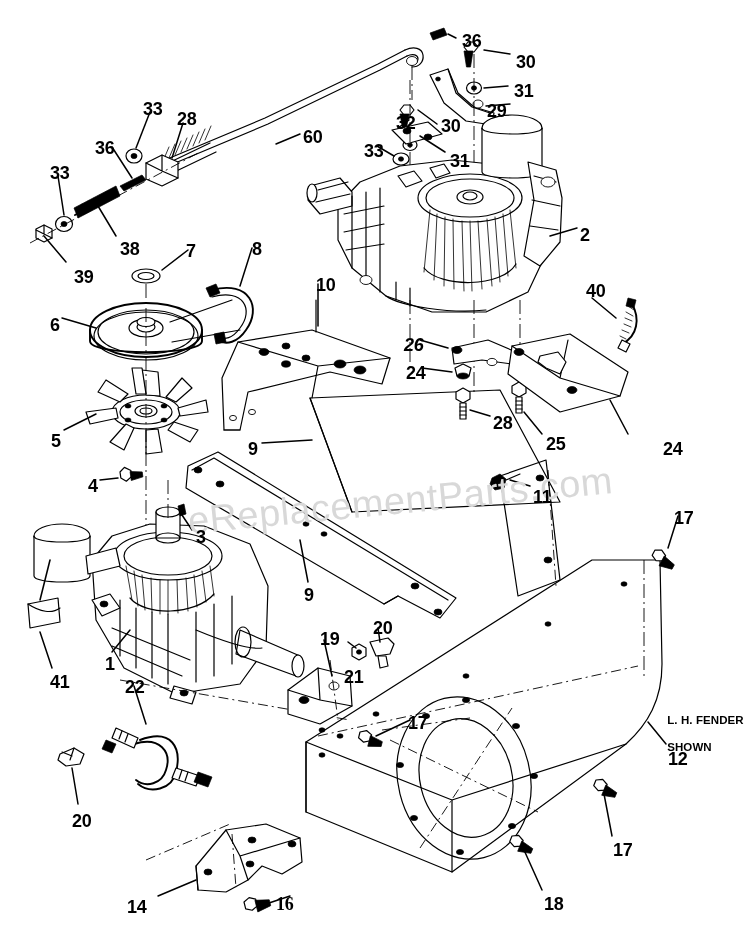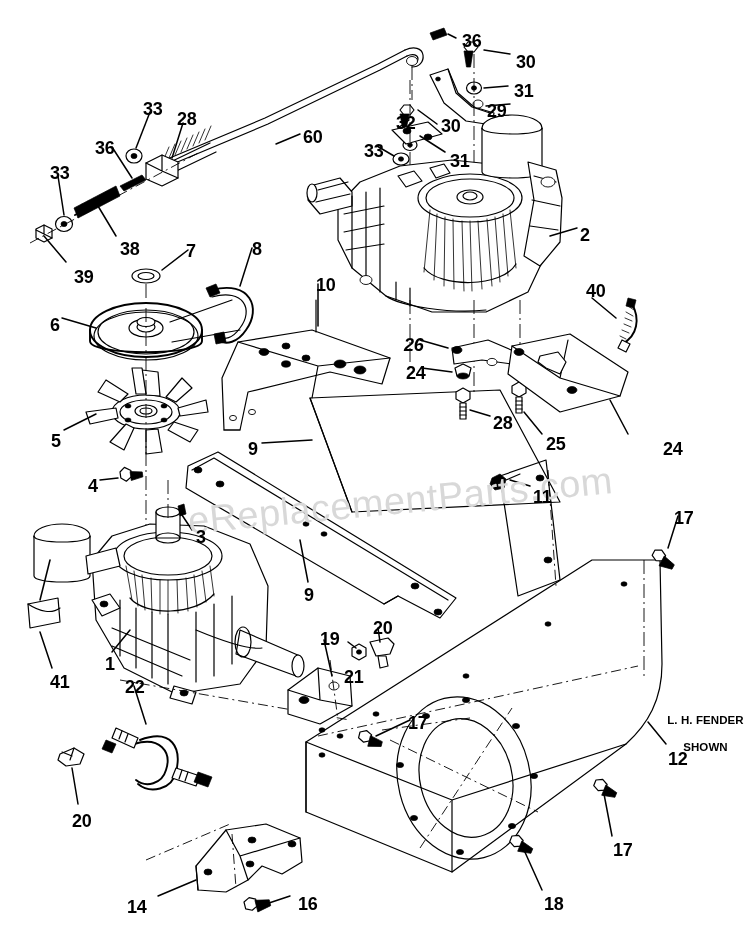--- a/index.html
+++ b/index.html
@@ -481,21 +481,21 @@
     <path class="ld" d="M612,836 L604,794"></path>
     <path class="ld" d="M666,744 L648,722"></path>
     <path class="ld" d="M542,890 L524,850"></path>
     <path class="ld" d="M78,804 L72,768"></path>
     <path class="ld" d="M158,896 L196,880"></path>
     <path class="ld" d="M290,896 L266,904"></path>
   </svg>
 
   <div class="wm" style="left:186px; top:500px;">eReplacementParts.com</div>
 
-  <div class="note" style="left:654px; top:700px;text-align:center;">
+  <div class="note" style="left:654px; top:700px;">
     <span>L. H. FENDER</span><br>
     <span>SHOWN</span>
   </div>
 
   <div id="callouts">
       <div class="cal" style="left: 95px; top: 139px;">36</div>
       <div class="cal" style="left: 143px; top: 100px;">33</div>
       <div class="cal" style="left: 177px; top: 110px;">28</div>
       <div class="cal" style="left: 50px; top: 164px;">33</div>
       <div class="cal" style="left: 120px; top: 240px;">38</div>
@@ -532,16 +532,16 @@
       <div class="cal" style="left: 320px; top: 630px;">19</div>
       <div class="cal" style="left: 344px; top: 668px;">21</div>
       <div class="cal" style="left: 373px; top: 619px;">20</div>
       <div class="cal" style="left: 674px; top: 509px;">17</div>
       <div class="cal" style="left: 408px; top: 714px;">17</div>
       <div class="cal" style="left: 613px; top: 841px;">17</div>
       <div class="cal" style="left: 668px; top: 750px;">12</div>
       <div class="cal" style="left: 544px; top: 895px;">18</div>
       <div class="cal" style="left: 72px; top: 812px;">20</div>
       <div class="cal" style="left: 127px; top: 898px;">14</div>
-      <div class="cal" style="left: 298px; top: 895px;">16</div>
+      <div class="cal" style="left: 276px; top: 895px; font-family: Liberation Serif, serif;">16</div>
     </div>
 
 </div>
 
 </body></html>

